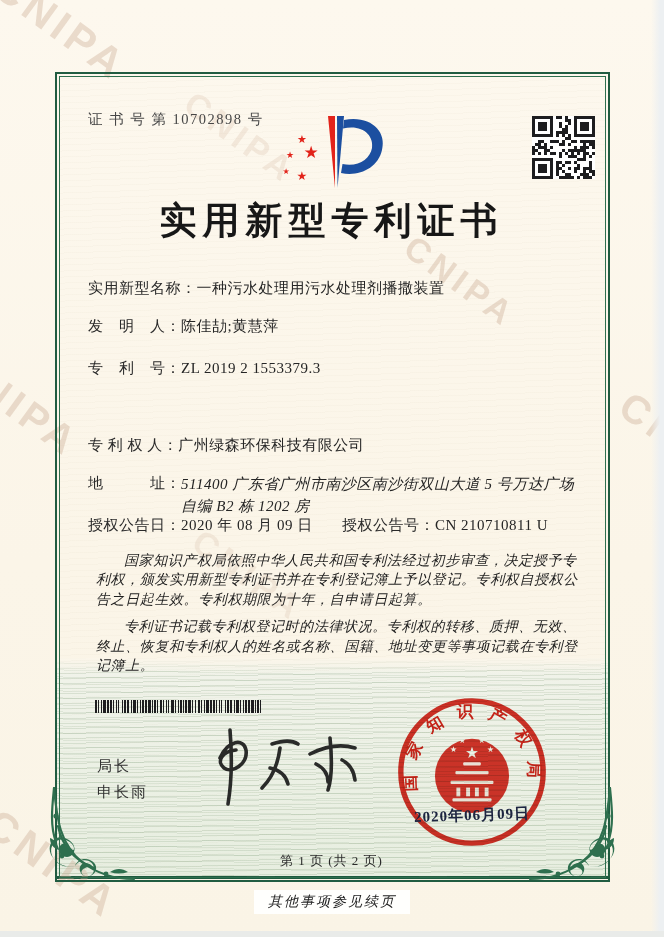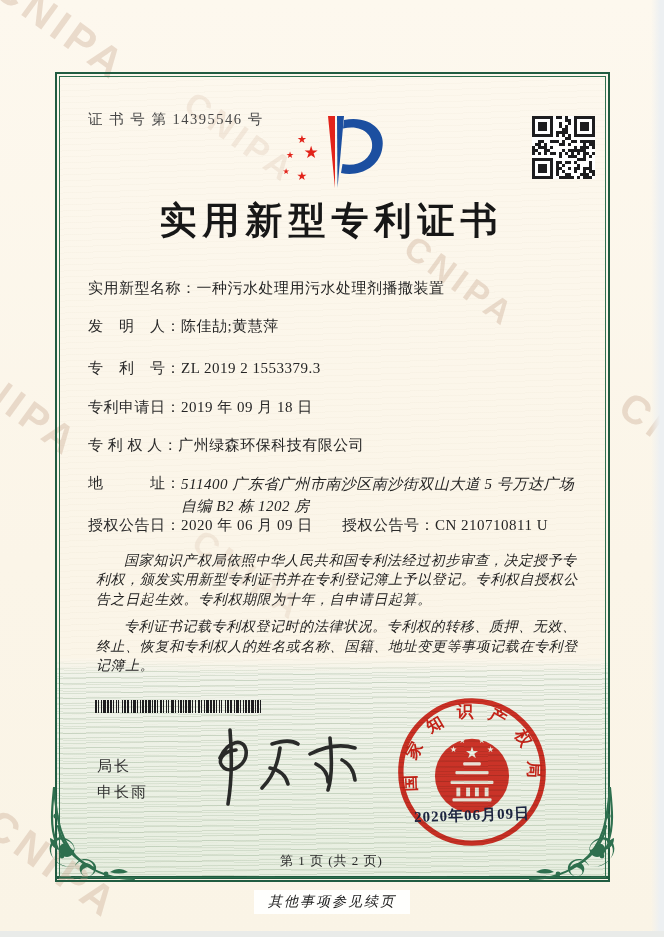--- a/index.html
+++ b/index.html
@@ -109,21 +109,21 @@
       <path d="M20,58 c-9,-3 -13,8 -5,12 c10,5 18,-10 4,-17 c-14,-7 -24,10 -12,21 c6,6 14,8 20,6 c-8,2 -16,0 -21,-7 c-8,-11 2,-24 14,-18 c9,4 7,16 0,3z"></path>
       <path d="M44,80 c-6,-6 -14,-2 -12,5 c2,8 14,7 14,-2 c0,-10 -14,-12 -19,-3 c3,-9 15,-9 20,-2 c4,7 -3,14 -10,12 c-5,-2 -6,-8 7,-10z"></path>
       <circle cx="8" cy="30" r="2.6"></circle>
         <circle cx="14" cy="70" r="2.4"></circle>
         <circle cx="58" cy="88" r="2.4"></circle>
       <path d="M62,86 c6,-4 12,-4 18,0 c-6,2 -12,2 -18,0z"></path>
       <path d="M2,52 c5,2 8,6 9,12 c-6,-2 -9,-6 -9,-12z"></path>
     </g>
   </svg>
 
-  <div class="cert-no">证 书 号 第 14395546 号</div>
+  <div class="cert-no">证 书 号 第 10702898 号</div>
   <div class="qr"><svg width="63" height="63" viewBox="0 0 63 63" shape-rendering="crispEdges">
         <rect width="63" height="63" fill="#fff"></rect>
         <rect x="0" y="0" width="21" height="21" fill="#1d1d1f"></rect>
         <rect x="3" y="3" width="15" height="15" fill="#fff"></rect>
         <rect x="6" y="6" width="9" height="9" fill="#1d1d1f"></rect>
         <rect x="42" y="0" width="21" height="21" fill="#1d1d1f"></rect>
         <rect x="45" y="3" width="15" height="15" fill="#fff"></rect>
         <rect x="48" y="6" width="9" height="9" fill="#1d1d1f"></rect>
         <rect x="0" y="42" width="21" height="21" fill="#1d1d1f"></rect>
         <rect x="3" y="45" width="15" height="15" fill="#fff"></rect>
@@ -271,31 +271,28 @@
 
   <div class="row" style="top:279px">
     <span class="lbl">实用新型名称：</span><span class="val">一种污水处理用污水处理剂播撒装置</span>
   </div>
   <div class="row" style="top:317px">
     <span class="lbl">发　明　人：</span><span class="val">陈佳劼;黄慧萍</span>
   </div>
   <div class="row" style="top:359px">
     <span class="lbl">专　利　号：</span><span class="val">ZL 2019 2 1553379.3</span>
   </div>
-  <div class="row" style="top:398px">
-    <span class="lbl">专利申请日：</span><span class="val">2019 年 09 月 18 日</span>
-  </div>
   <div class="row" style="top:436px">
     <span class="lbl">专 利 权 人：</span><span class="val">广州绿森环保科技有限公司</span>
   </div>
   <div class="row" style="top:474px">
     <span class="lbl" style="vertical-align:top">地　　　址：</span><span class="addr-val"><span>511400 广东省广州市南沙区南沙街双山大道 5 号万达广场</span><br><span>自编 B2 栋 1202 房</span></span>
   </div>
   <div class="row" style="top:516px">
-    <span><span class="lbl">授权公告日：</span><span class="val">2020 年 06 月 09 日</span></span>
+    <span><span class="lbl">授权公告日：</span><span class="val">2020 年 08 月 09 日</span></span>
     <span class="grp2"><span class="lbl">授权公告号：</span><span class="val">CN 210710811 U</span></span>
   </div>
 
   <div class="paras">
     <p>国家知识产权局依照中华人民共和国专利法经过初步审查，决定授予专利权，颁发实用新型专利证书并在专利登记簿上予以登记。专利权自授权公告之日起生效。专利权期限为十年，自申请日起算。</p>
     <p>专利证书记载专利权登记时的法律状况。专利权的转移、质押、无效、终止、恢复和专利权人的姓名或名称、国籍、地址变更等事项记载在专利登记簿上。</p>
   </div>
 
   <div class="barcode">
       <i style="width: 2px; background: rgb(29, 29, 31);"></i>

